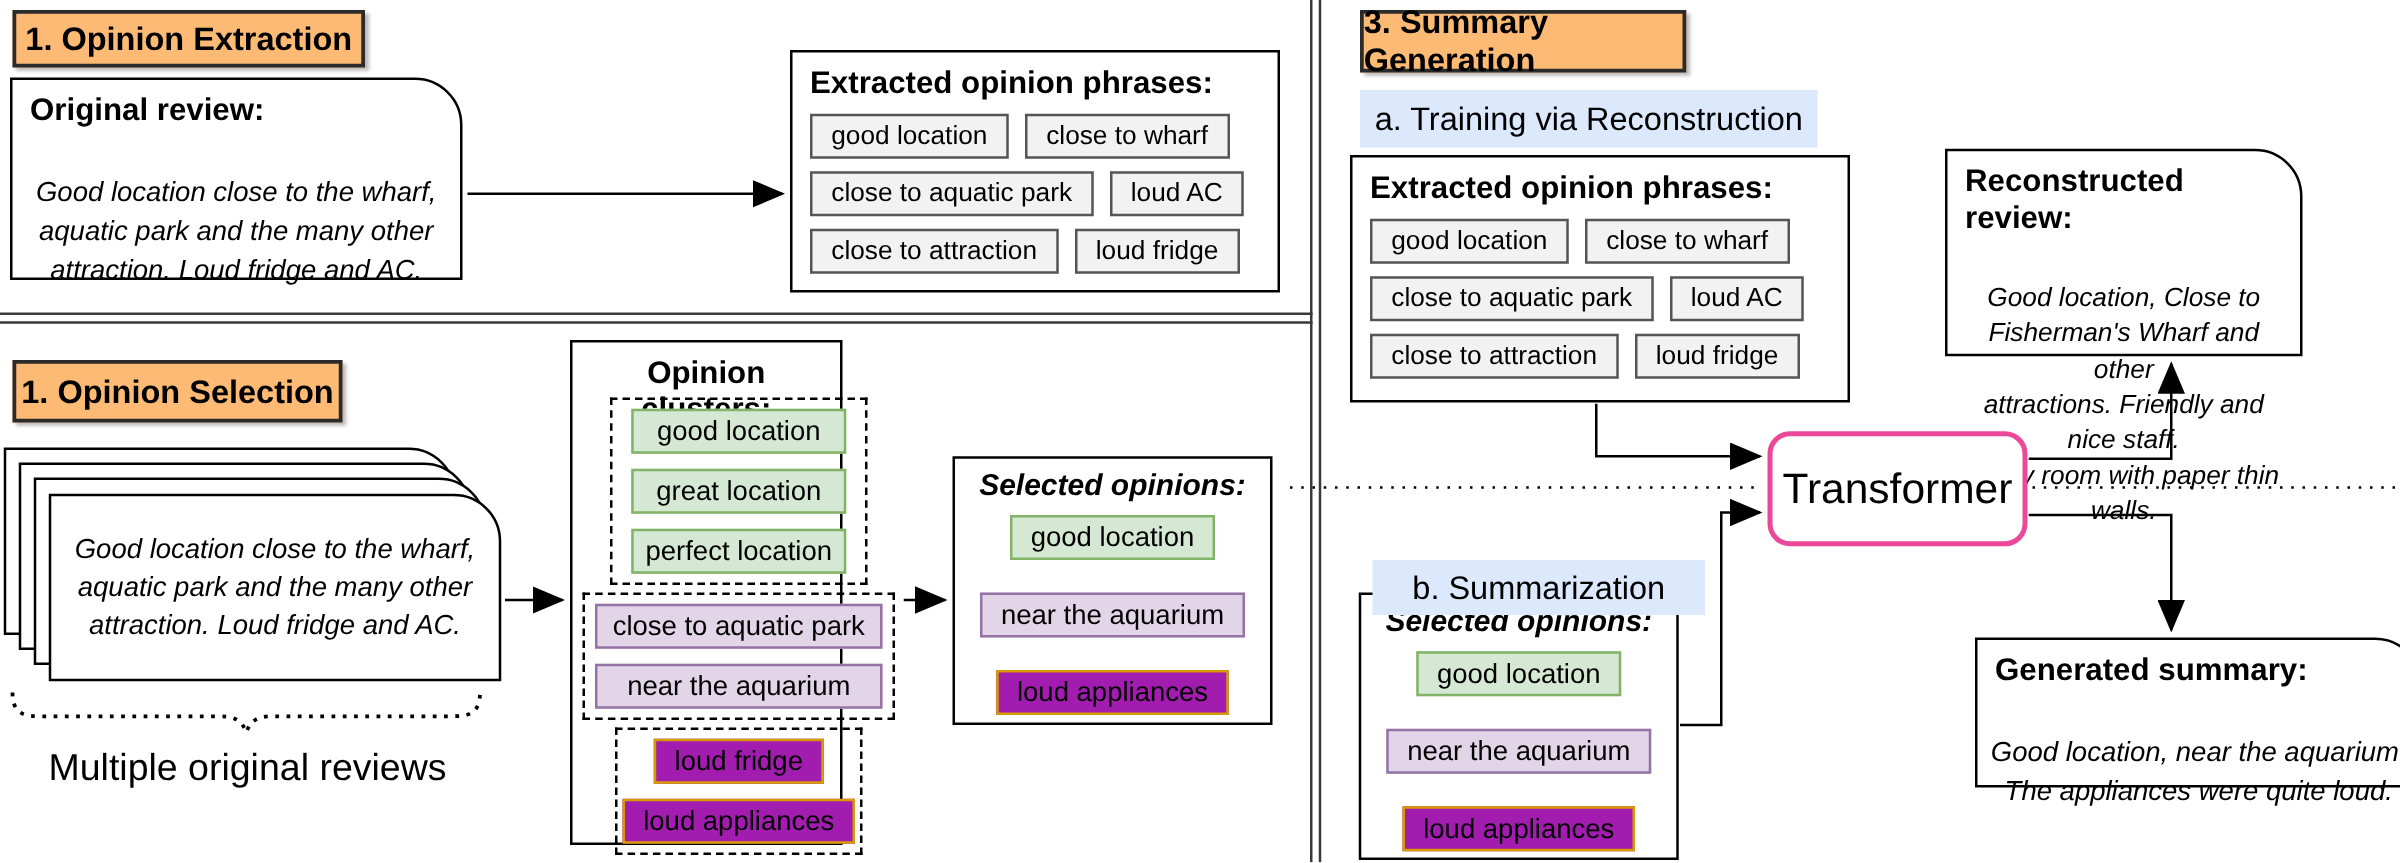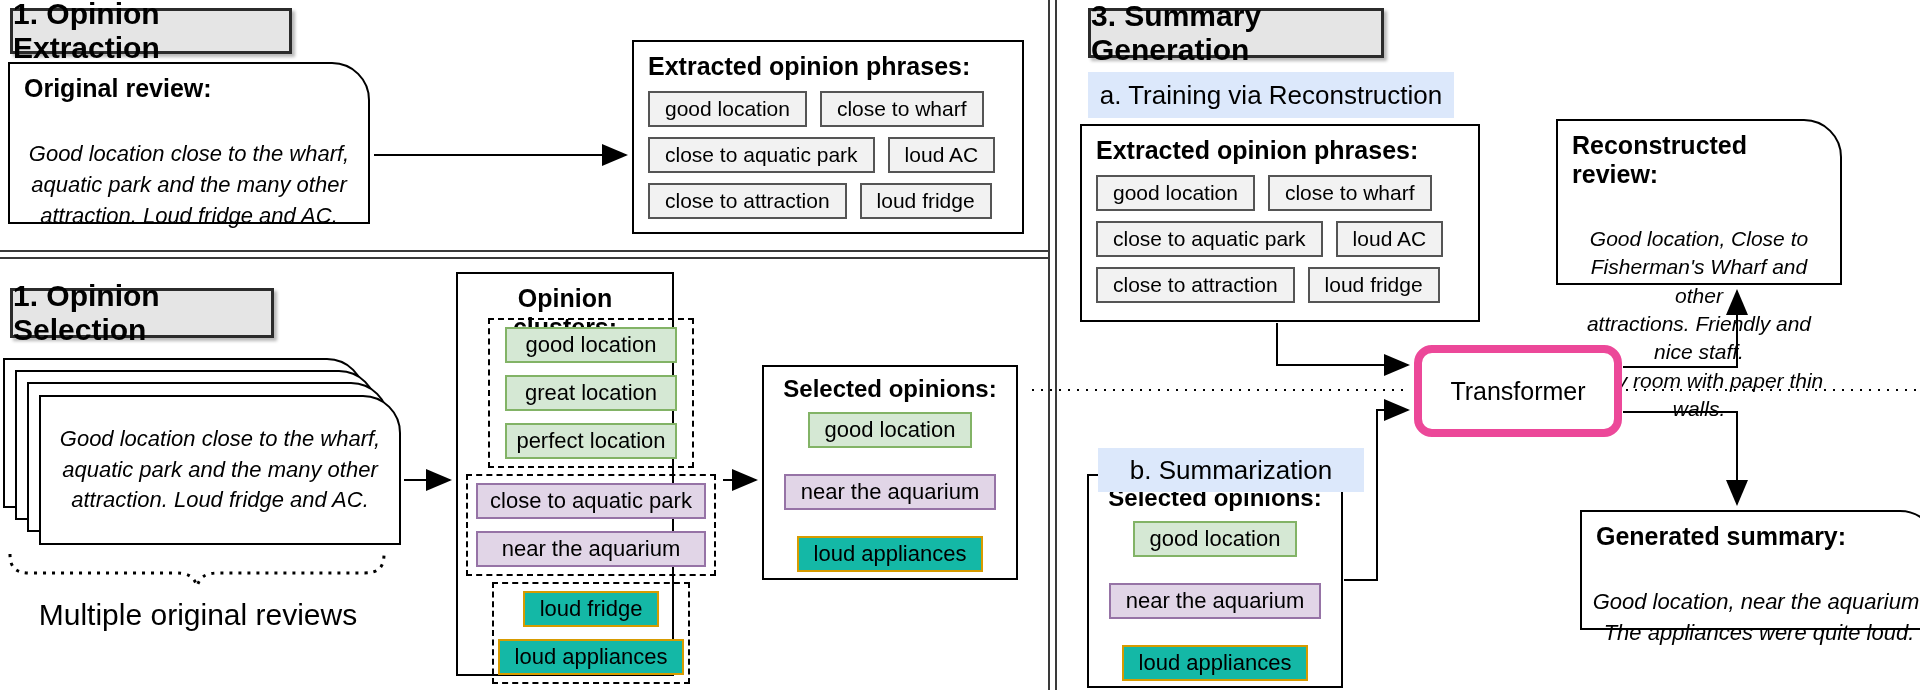--- a/index.html
+++ b/index.html
@@ -1,25 +1,25 @@
 <!DOCTYPE html>
 <html><head>
 <meta charset="utf-8">
 <style>
   html,body{margin:0;padding:0;background:#ffffff;}
   .canvas{position:relative;width:1920px;height:690px;background:#ffffff;
           font-family:"Liberation Sans",sans-serif;color:#000;overflow:hidden;}
 
   
   .hdr{position:absolute;display:flex;align-items:center;justify-content:center;
-       background:#e5e5e5;border:3px solid #2b2b2b;box-shadow:3px 3px 3px rgba(0,0,0,.28);
-       font-weight:bold;font-size:30px;box-sizing:border-box;z-index:3;}
+       background:#fdba74;border:3px solid #2b2b2b;box-shadow:3px 3px 3px rgba(0,0,0,.28);
+       font-weight:bold;font-size:26px;box-sizing:border-box;z-index:3;}
   #hdr1{left:10px;top:8px;width:282px;height:46px;}
   #hdr2{left:10px;top:288px;width:264px;height:50px;}
-  #hdr3{left:1088px;top:8px;width:296px;height:50px;}
+  #hdr3{left:1088px;top:8px;width:261px;height:50px;}
 
   
   .sublabel{position:absolute;display:flex;align-items:center;justify-content:center;
             background:#dce8fb;font-size:26px;z-index:3;}
   #label-a{left:1088px;top:72px;width:366px;height:46px;}
   #label-b{left:1098px;top:420px;width:266px;height:44px;margin-top:28px;}
 
   
   .box{position:absolute;background:#fff;border:2px solid #000;box-sizing:border-box;z-index:2;}
   .round-tr{border-radius:0 38px 0 0;gap:32px;}
@@ -37,21 +37,21 @@
 
   
   #phrases1{left:632px;top:40px;width:392px;height:194px;}
   #phrases2{left:1080px;top:124px;width:400px;height:198px;}
   .chip-row{display:flex;gap:13px;margin:10px 14px 0;}
   .chip{display:flex;align-items:center;justify-content:center;white-space:nowrap;
         font-size:21px;height:36px;padding:0 15px;background:#f2f2f2;border:2px solid #555;
         box-sizing:border-box;}
   .chip-green{background:#d5e8d4;border:2px solid #82b366;font-size:22px;}
   .chip-purple{background:#e1d5e7;border:2px solid #9673a6;font-size:22px;}
-  .chip-orange{background:#14b8a6;border:2px solid #d79b00;font-size:22px;}
+  .chip-orange{background:#a21caf;border:2px solid #d79b00;font-size:22px;}
 
   
   .stack-layer{position:absolute;width:362px;height:150px;background:#fff;border:2px solid #000;
                border-radius:0 38px 0 0;box-sizing:border-box;z-index:2;}
   #stack-l1{left:3px;top:358px;}
   #stack-l2{left:15px;top:370px;}
   #stack-l3{left:27px;top:382px;}
   #stack-main{left:39px;top:395px;display:flex;z-index:2;}
   #stack-main .review-text{padding:6px 12px;}
   #stack-caption{position:absolute;left:8px;top:598px;width:380px;text-align:center;
@@ -64,27 +64,27 @@
   #cluster-green{left:30px;top:44px;width:206px;height:150px;}
   #cluster-purple{left:8px;top:200px;width:250px;height:102px;}
   #cluster-orange{left:34px;top:308px;width:198px;height:102px;}
   #cluster-green .chip{width:172px;padding:0;}
   #cluster-purple .chip{width:230px;padding:0;}
 
   
   .selected-box{align-items:center;}
   #selected1{left:762px;top:365px;width:256px;height:215px;}
   #selected2{left:1087px;top:474px;width:256px;height:214px;}
-  .selected-box .box-title{font-size:24px;padding:8px 4px 0;text-align:center;}
+  .selected-box .box-title{font-size:24px;padding:8px 4px 0;text-align:center;font-style:italic;}
   .selected-box .sel-chips{display:flex;flex-direction:column;align-items:center;gap:26px;margin-top:9px;}
 
   
   #transformer{position:absolute;left:1414px;top:345px;width:208px;height:92px;background:#fff;
-               border:8px solid #ec4899;border-radius:18px;display:flex;align-items:center;
-               justify-content:center;font-size:25px;box-sizing:border-box;z-index:4;}
+               border:4px solid #ec4899;border-radius:18px;display:flex;align-items:center;
+               justify-content:center;font-size:34px;box-sizing:border-box;z-index:4;}
 
   
   .hline{position:absolute;left:0;width:1050px;height:2px;background:#3a3a3a;z-index:1;}
   #hline1{top:250px;} #hline2{top:257px;}
   .vline{position:absolute;top:0;height:690px;width:2px;background:#3a3a3a;z-index:1;}
   #vline1{left:1048px;} #vline2{left:1055px;}
 
   #connectors{position:absolute;left:0;top:0;z-index:6;pointer-events:none;}
 </style>
 </head>

